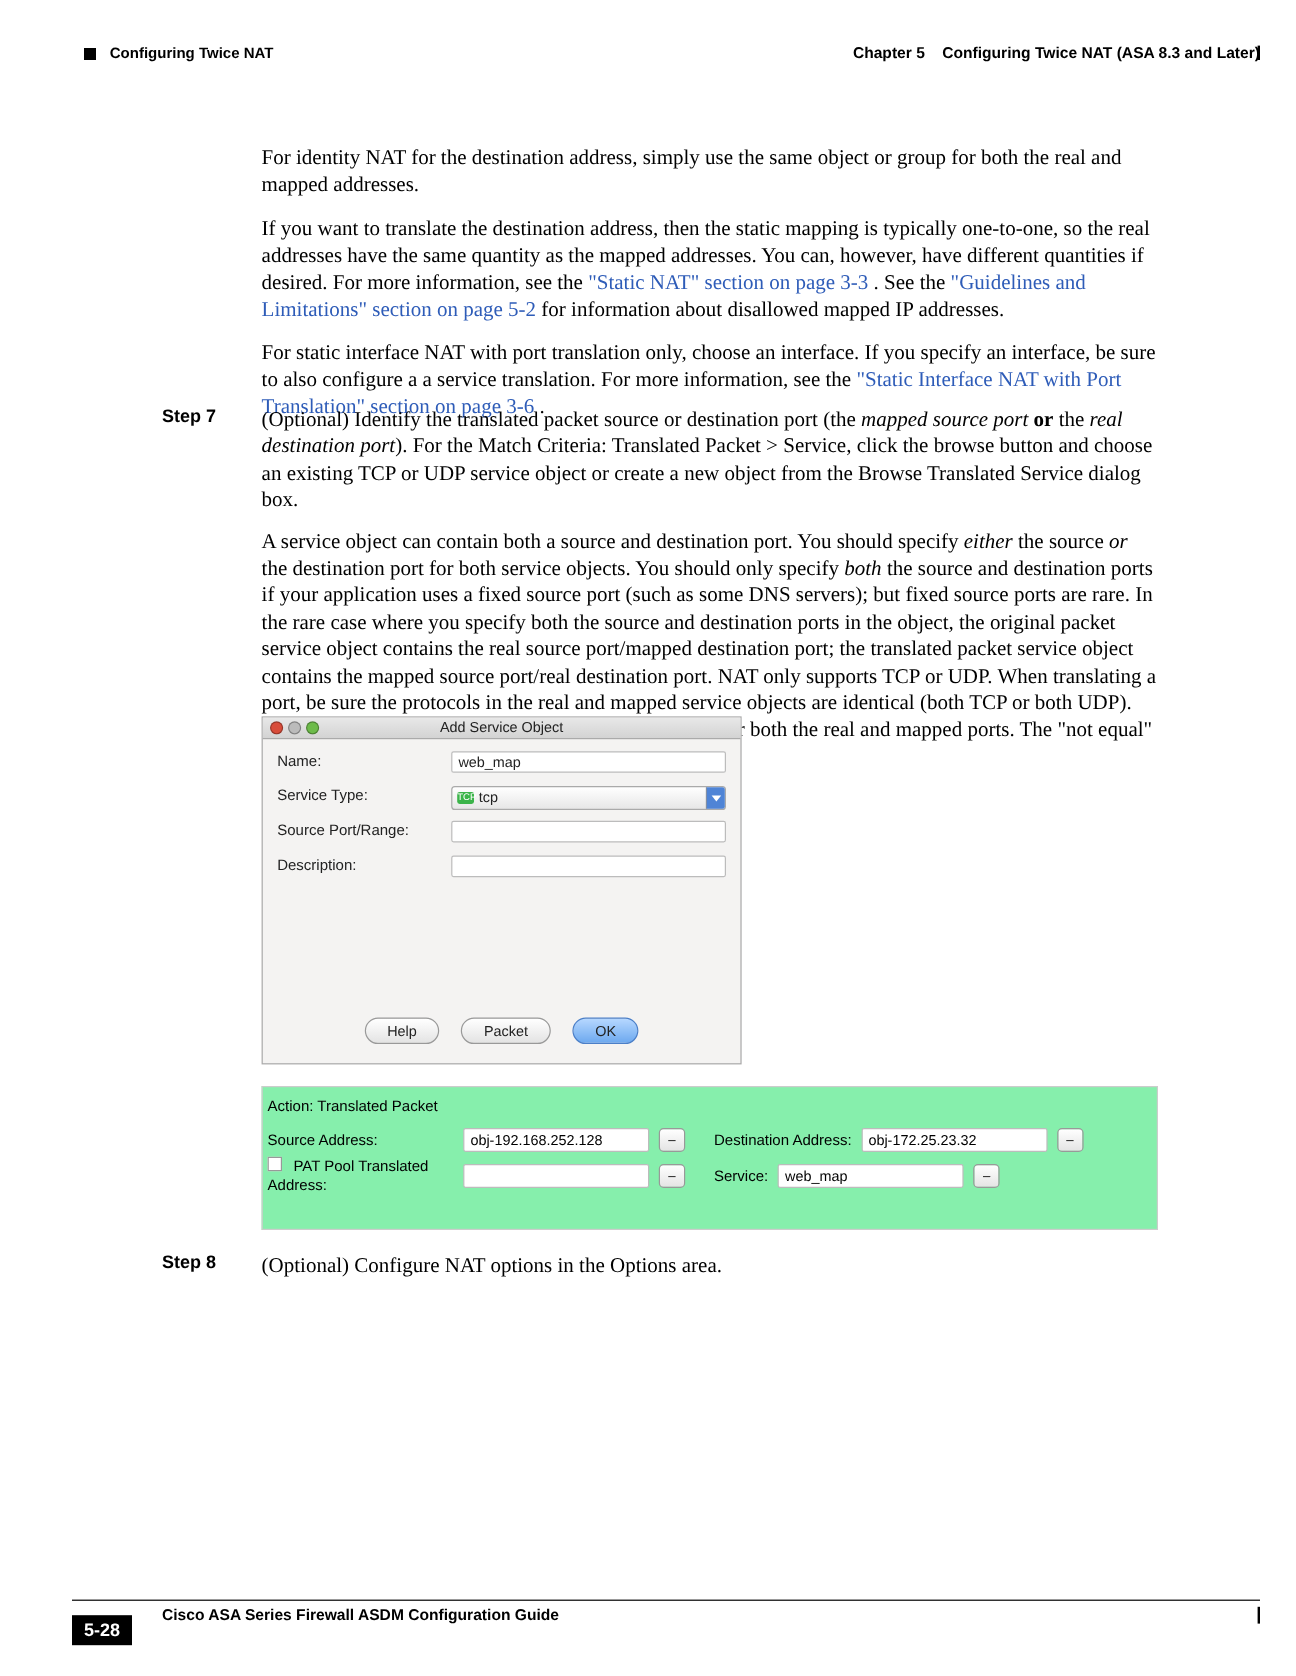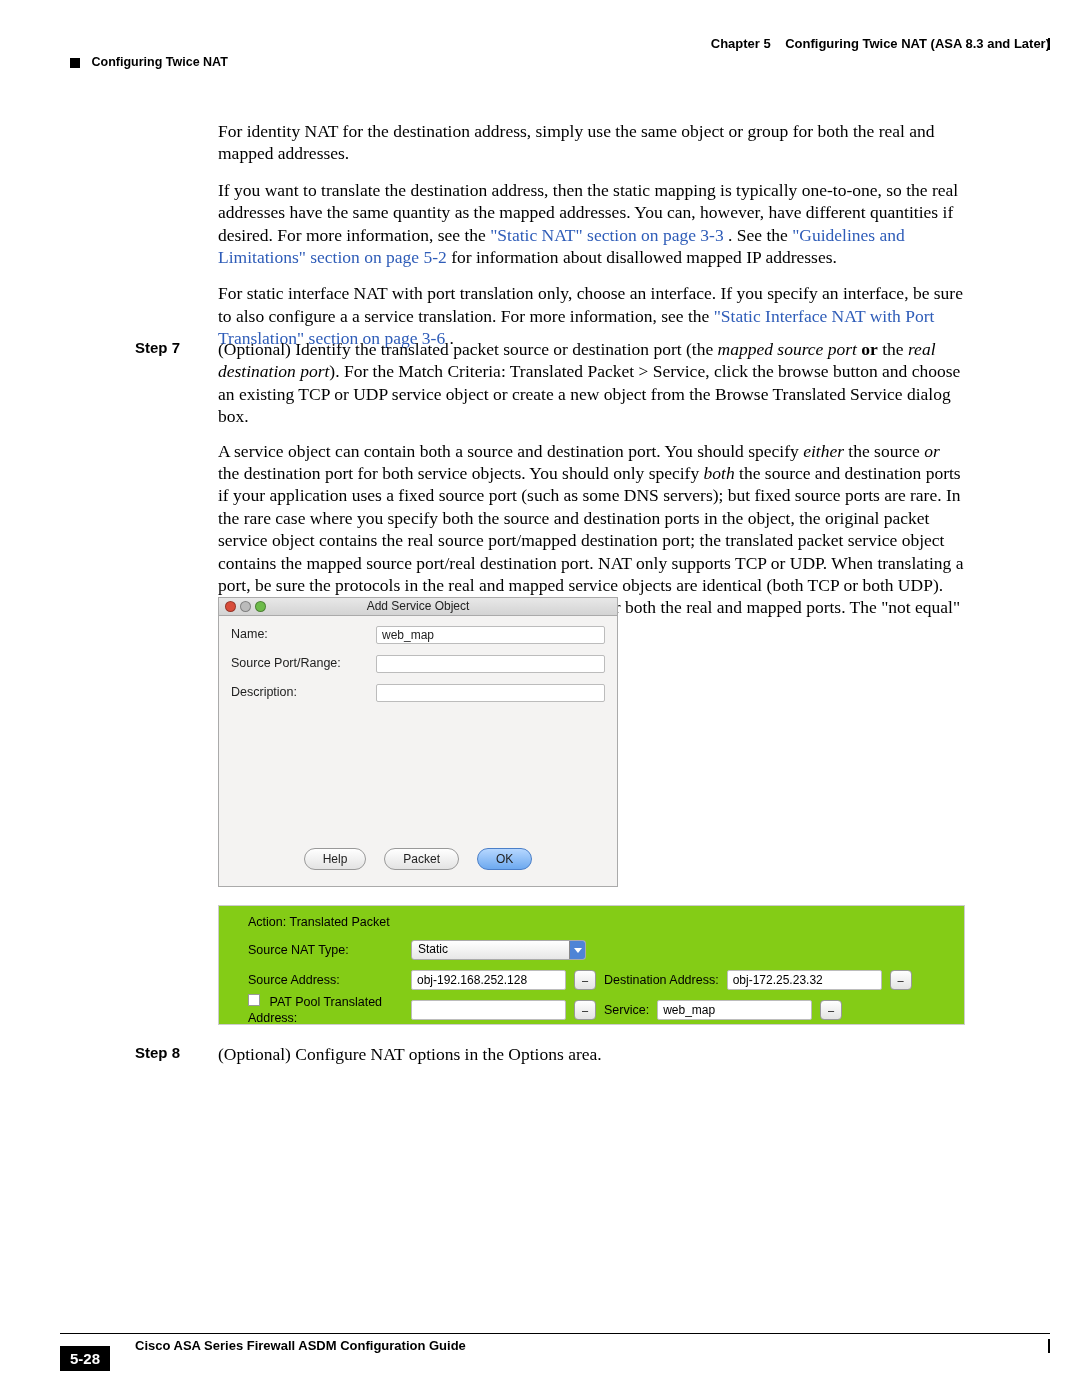--- a/index.html
+++ b/index.html
@@ -33,21 +33,21 @@
     margin-right:8px;
   }
   .header-bar {
     position: absolute;
     top: 38px; right: 30px;
     width: 2px; height: 12px;
     background:#000;
   }
   .subheader {
     position: absolute;
-    top: 54px;
+    top: 36px;
     left: 70px;
     font-family: Arial, Helvetica, sans-serif;
     font-size: 12.5px;
     font-weight: bold;
   }
   .content {
     position: absolute;
     top: 120px;
     left: 218px;
     right: 115px;
@@ -138,30 +138,30 @@
   }
   .mac-btn.primary { background:linear-gradient(#b6d7ff,#6da9ef); border-color:#4b7fc8;}
 
   
   .panel {
     position:absolute;
     top: 905px;
     left: 218px;
     right: 115px;
     height: 120px;
-    background:#84cc16;
+    background:#86efac;
     border:1px solid #ccc;
     font-family:"Lucida Grande",Arial,sans-serif;
     font-size:12.5px;
-    padding:8px 29px;
+    padding:8px 4px;
   }
   .panel-title { font-size:12.5px; margin-bottom:8px;}
   .panel-row { display:flex; align-items:center; margin-bottom:6px; gap:8px; height:24px;}
   .panel-row .plbl { width:155px;}
-  .panel-row .plbl.right { width:auto; margin-left:0;}
+  .panel-row .plbl.right { width:auto; margin-left:16px;}
   .pselect {
     width:175px; height:20px;
     background:linear-gradient(#fff,#e7e7e7); border:1px solid #aaa; border-radius:3px;
     display:flex; align-items:center; padding:0 6px; position:relative; font-size:12px;
   }
   .pselect .arr {position:absolute; right:0; top:0; bottom:0; width:16px; background:#4f84d6; border-left:1px solid #888; border-radius:0 2px 2px 0; display:flex;align-items:center;justify-content:center;}
   .pselect .arr::after{content:""; border-left:4px solid transparent;border-right:4px solid transparent;border-top:5px solid #fff;}
   .pfld {
     width:155px; height:20px; background:#fff; border:1px solid #bcbcbc; border-radius:2px;
     padding:0 5px; font-size:12px; line-height:18px;
@@ -254,45 +254,45 @@
       <span class="tl green"></span>
     </div>
     <div class="title-text">Add Service Object</div>
   </div>
   <div class="dlg-body">
     <div class="dlg-row">
       <span class="lbl">Name:</span>
       <div class="fld">web_map</div>
     </div>
     <div class="dlg-row">
+      <span class="lbl">Service Type:</span>
+      <div class="select">
+        <span class="tcp-icon">TCP</span>
+        <span>tcp</span>
+        <span class="arr"></span>
+      </div>
+    </div>
+    <div class="dlg-row">
       <span class="lbl">Source Port/Range:</span>
       <div class="fld"></div>
     </div>
     <div class="dlg-row">
       <span class="lbl">Description:</span>
       <div class="fld"></div>
     </div>
   </div>
   <div class="dlg-buttons">
     <div class="mac-btn">Help</div>
     <div class="mac-btn">Packet</div>
     <div class="mac-btn primary">OK</div>
   </div>
 </div>
 
 <div class="panel">
   <div class="panel-title">Action: Translated Packet</div>
-  <div class="panel-row">
-    <span class="plbl">Source NAT Type:</span>
-    <div class="pselect">
-      <span>Static</span>
-      <span class="arr"></span>
-    </div>
-    <span class="spacer"></span>
-  </div>
   <div class="panel-row">
     <span class="plbl">Source Address:</span>
     <div class="pfld">obj-192.168.252.128</div>
     <div class="pbrowse">–</div>
     <span class="plbl right">Destination Address:</span>
     <div class="pfld">obj-172.25.23.32</div>
     <div class="pbrowse">–</div>
   </div>
   <div class="panel-row">
     <span class="plbl">

